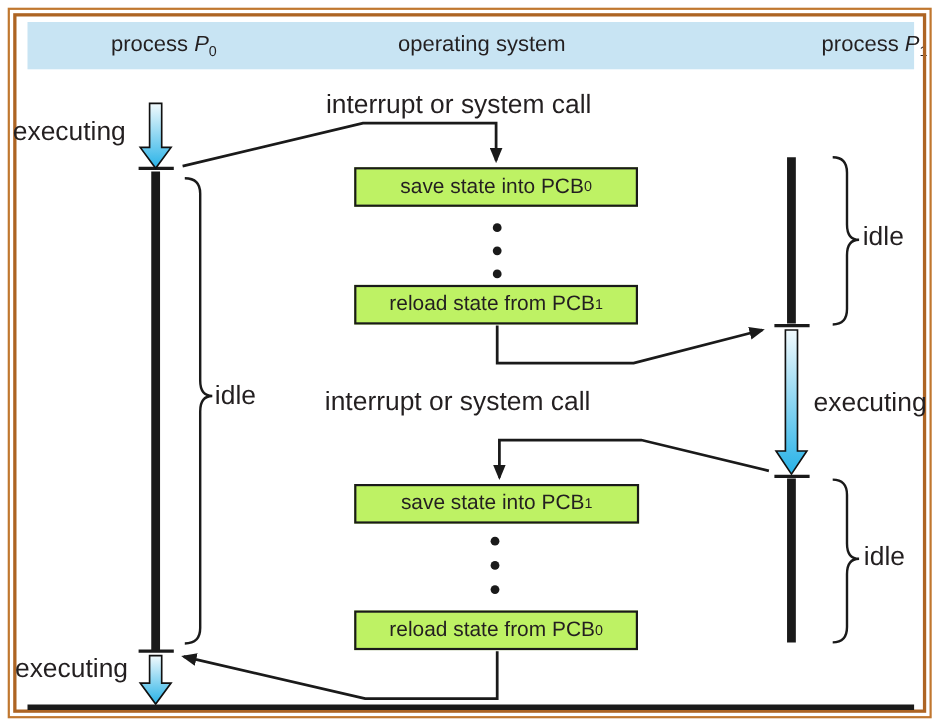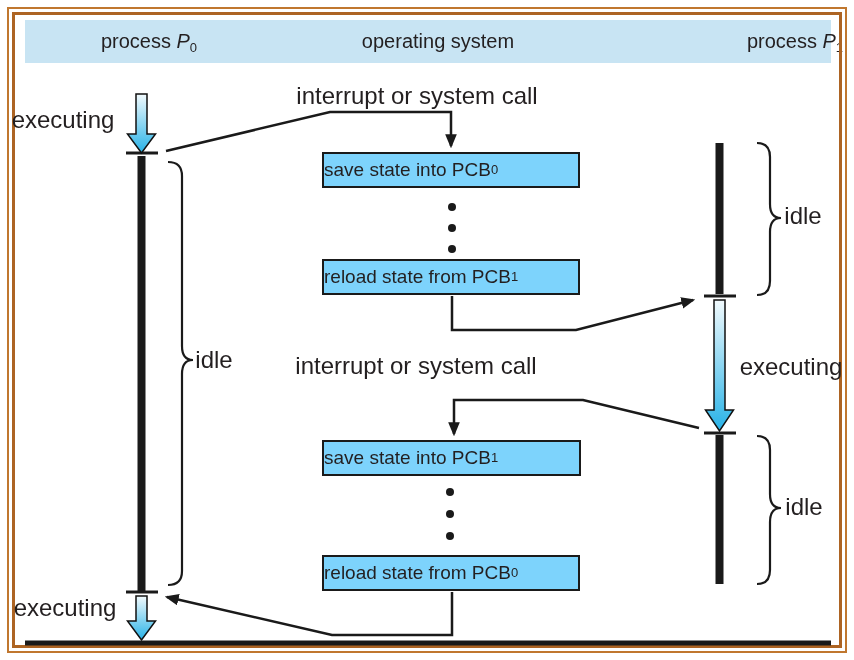--- a/index.html
+++ b/index.html
@@ -5,22 +5,22 @@
   html,body{margin:0;padding:0;background:#ffffff;}
   body{width:854px;height:660px;position:relative;overflow:hidden;
        font-family:"Liberation Sans","DejaVu Sans",sans-serif;color:#231f20;}
   .frame-outer{position:absolute;inset:7px;border:2px solid #c0772f;pointer-events:none;}
   .frame-inner{position:absolute;inset:12px;border:3px solid #ad6423;pointer-events:none;}
   .band{position:absolute;left:25px;top:20px;width:806px;height:43px;background:#c8e4f3;}
   .hdr{position:absolute;top:41px;transform:translate(-50%,-50%);font-size:20px;white-space:nowrap;}
   .hdr .pvar{font-style:italic;}
   sub.s{font-size:13px;line-height:0;vertical-align:-4px;}
   .lbl{position:absolute;transform:translate(-50%,-50%);font-size:24px;white-space:nowrap;z-index:3;}
-  .pcb-box{position:absolute;width:258px;height:36px;background:#7dd3fc;border:2px solid #1a1a1a;
-           box-sizing:border-box;display:flex;align-items:center;justify-content:flex-start;
+  .pcb-box{position:absolute;width:258px;height:36px;background:#bef264;border:2px solid #1a1a1a;
+           box-sizing:border-box;display:flex;align-items:center;justify-content:center;
            font-size:19px;white-space:nowrap;z-index:2;}
   svg.overlay{position:absolute;left:0;top:0;z-index:1;}
 </style>
 </head>
 <body>
 
 <svg class="overlay" width="854" height="660" viewBox="0 0 854 660">
   <defs>
     <linearGradient id="bluegrad" x1="0" y1="0" x2="0" y2="1">
       <stop offset="0" stop-color="#f2fafd"></stop>

